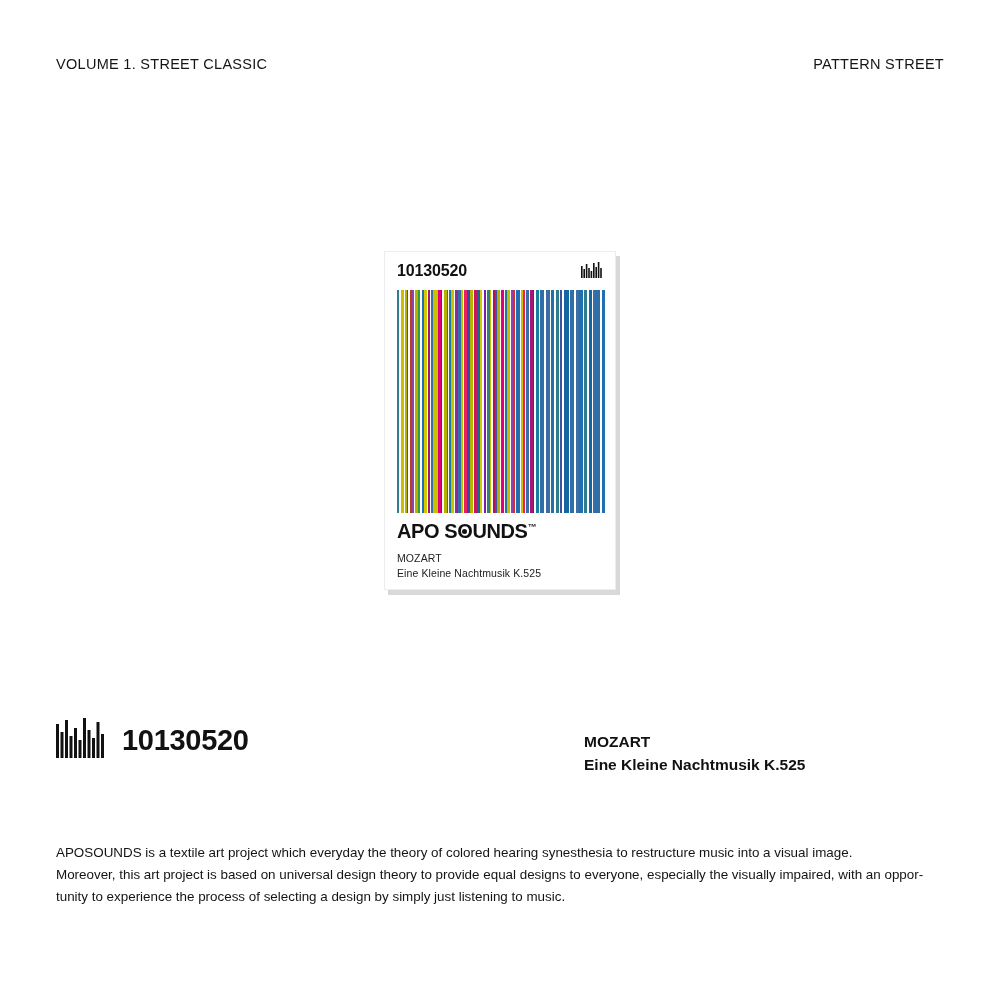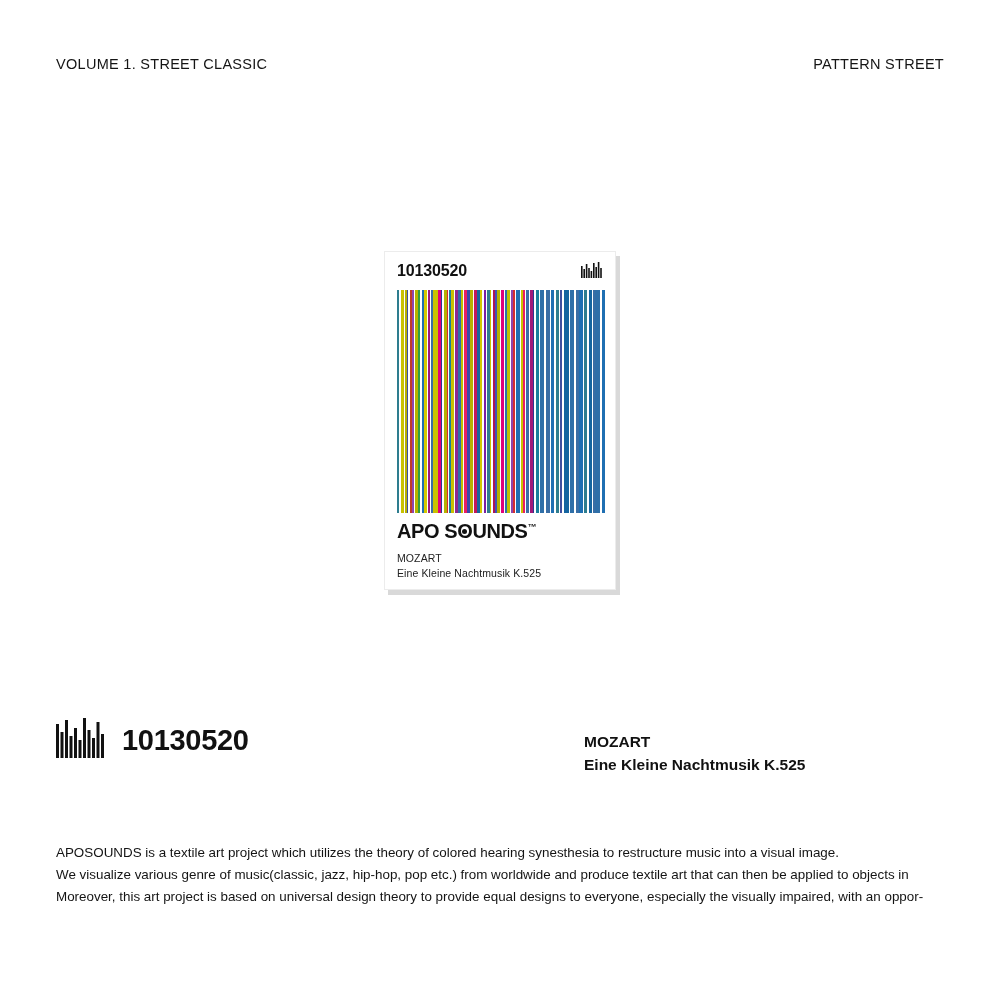--- a/index.html
+++ b/index.html
@@ -342,18 +342,18 @@
     </span>
     <div class="code-number">10130520</div>
   </div>
 
   <div class="track-block">
     <div class="track-artist">MOZART</div>
     <div class="track-title">Eine Kleine Nachtmusik K.525</div>
   </div>
 
   <div class="desc">
-    <p>APOSOUNDS is a textile art project which utilizes the theory of colored hearing synesthesia to restructure music into a visual image.</p>
-    <p>We visualize various genre of music(classic, jazz, hip-hop, pop etc.) from worldwide and produce textile art that can then be applied to objects in</p>
+    <p>APOSOUNDS is a textile art project which everyday the theory of colored hearing synesthesia to restructure music into a visual image.</p>
     <p>Moreover, this art project is based on universal design theory to provide equal designs to everyone, especially the visually impaired, with an oppor-</p>
+    <p>tunity to experience the process of selecting a design by simply just listening to music.</p>
   </div>
 
 </div>
 
 </body></html>

